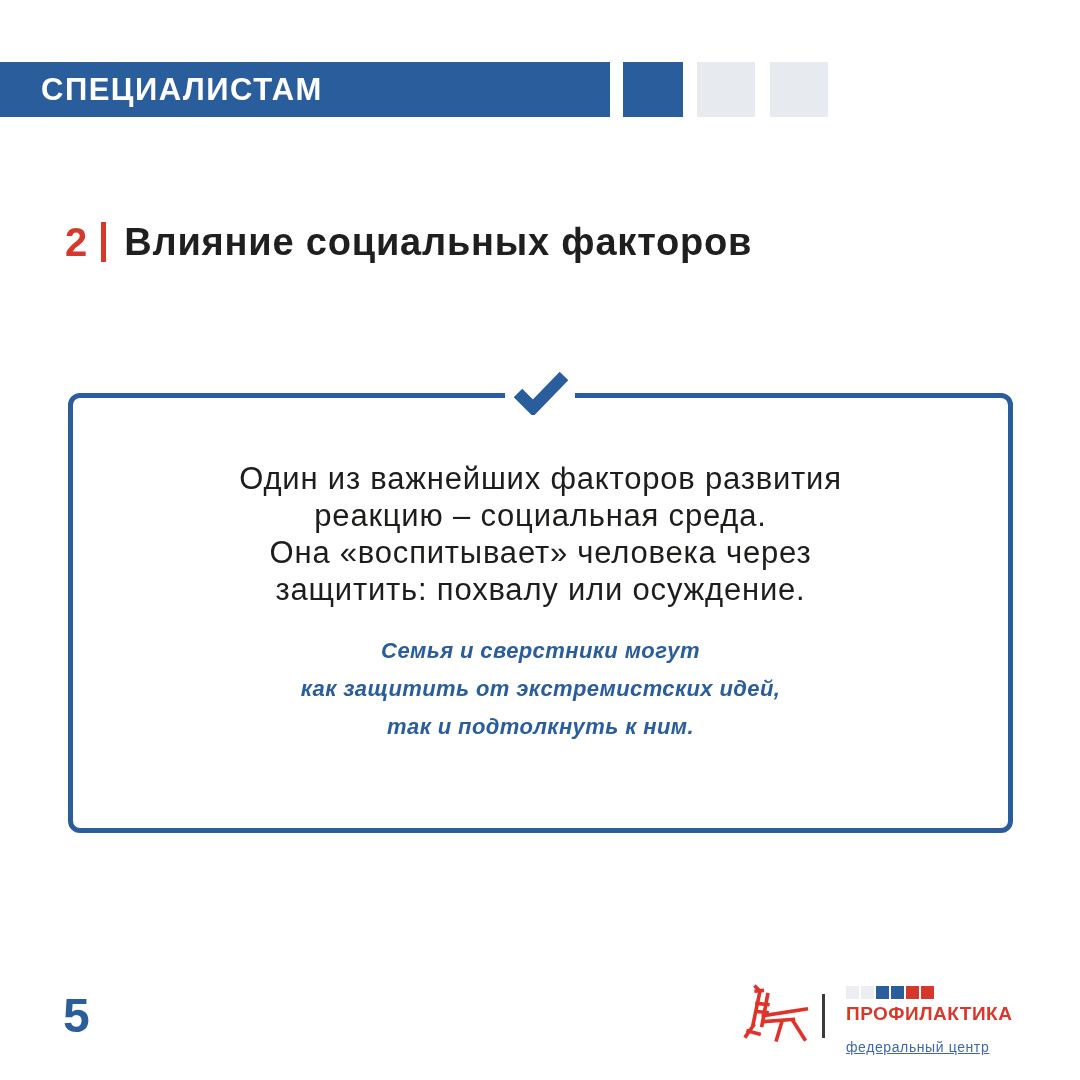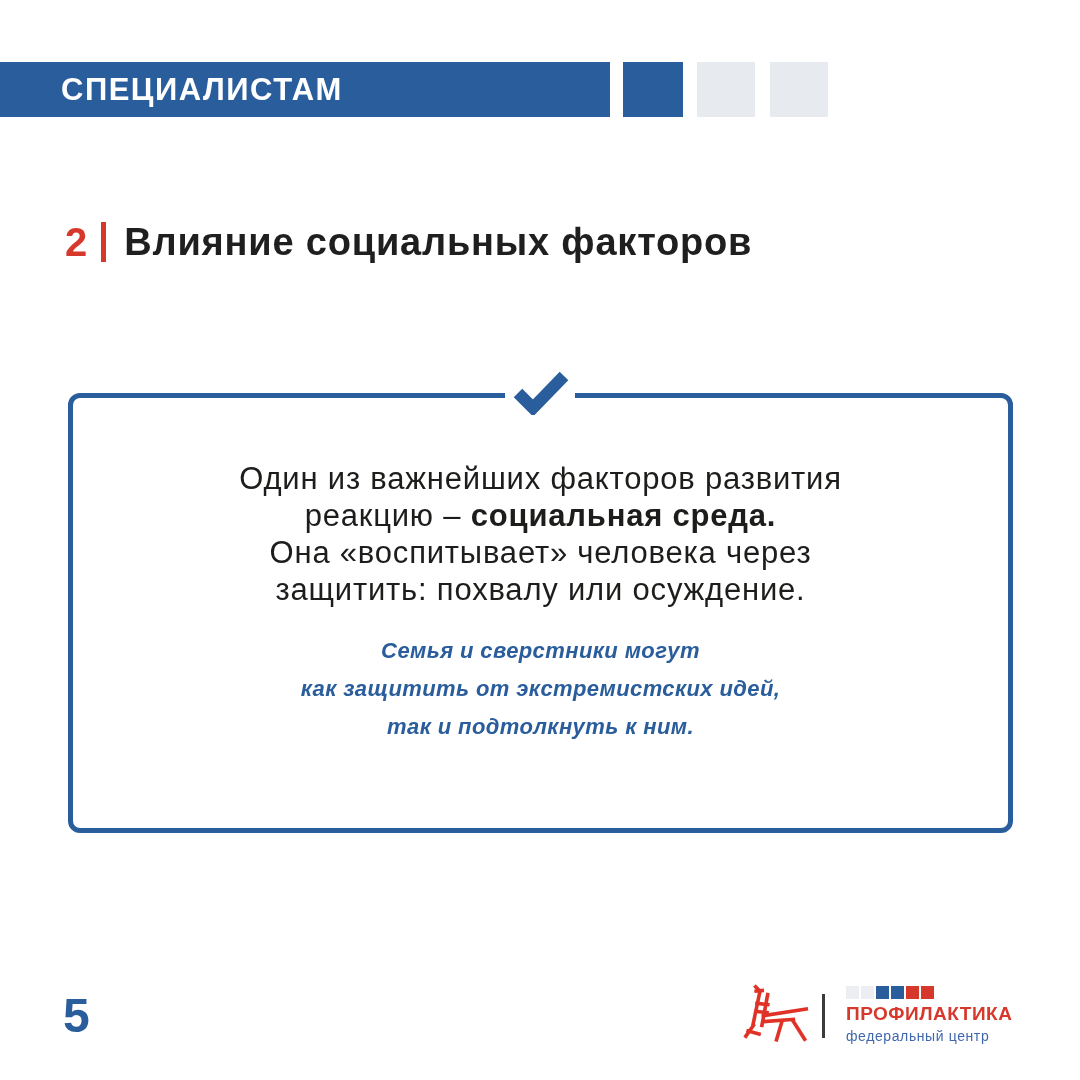--- a/index.html
+++ b/index.html
@@ -29,21 +29,21 @@
     width: 610px; height: 55px;
     background: var(--blue);
     display: flex;
     align-items: center;
   }
   .banner-label {
     color: #ffffff;
     font-size: 31px;
     font-weight: bold;
     letter-spacing: 1.5px;
-    padding-left: 61px;
+    padding-left: 41px;
     white-space: nowrap;
     text-align: right;
   }
   .banner-sq {
     position: absolute;
     top: 62px;
     height: 55px;
   }
   .banner-sq.b1 { left: 623px; width: 60px; background: var(--blue); }
   .banner-sq.g1 { left: 697px; width: 58px; background: var(--light_gray); }
@@ -99,21 +99,21 @@
     left: 512px; top: 369px;
     width: 58px; height: 46px;
   }
 
   .card-paragraph {
     color: var(--dark);
     font-size: 31px;
     line-height: 37px;
     letter-spacing: 0.8px;
   }
-  .card-paragraph .bold { font-weight: bold; }
+  .card-paragraph .bold { font-weight: normal; }
 
   .card-emphasis {
     margin-top: 24px;
     color: var(--blue);
     font-size: 22px;
     line-height: 38px;
     font-weight: bold;
     font-style: italic;
     letter-spacing: 0.4px;
   }
@@ -159,22 +159,23 @@
     color: var(--red);
     font-size: 19px;
     font-weight: bold;
     letter-spacing: 0.5px;
     white-space: nowrap;
   }
   .logo-subtitle {
     color: var(--subtitle_blue);
     font-size: 14px;
     letter-spacing: 0.6px;
-    margin-top: 3px;
-    white-space: nowrap;
+    margin-top: 14px;
+    white-space: nowrap;
+    text-decoration: underline;
   }
 </style>
 </head>
 <body>
 
 <div class="page">
 
   <div class="banner">
     <div class="banner-label">СПЕЦИАЛИСТАМ</div>
   </div>

